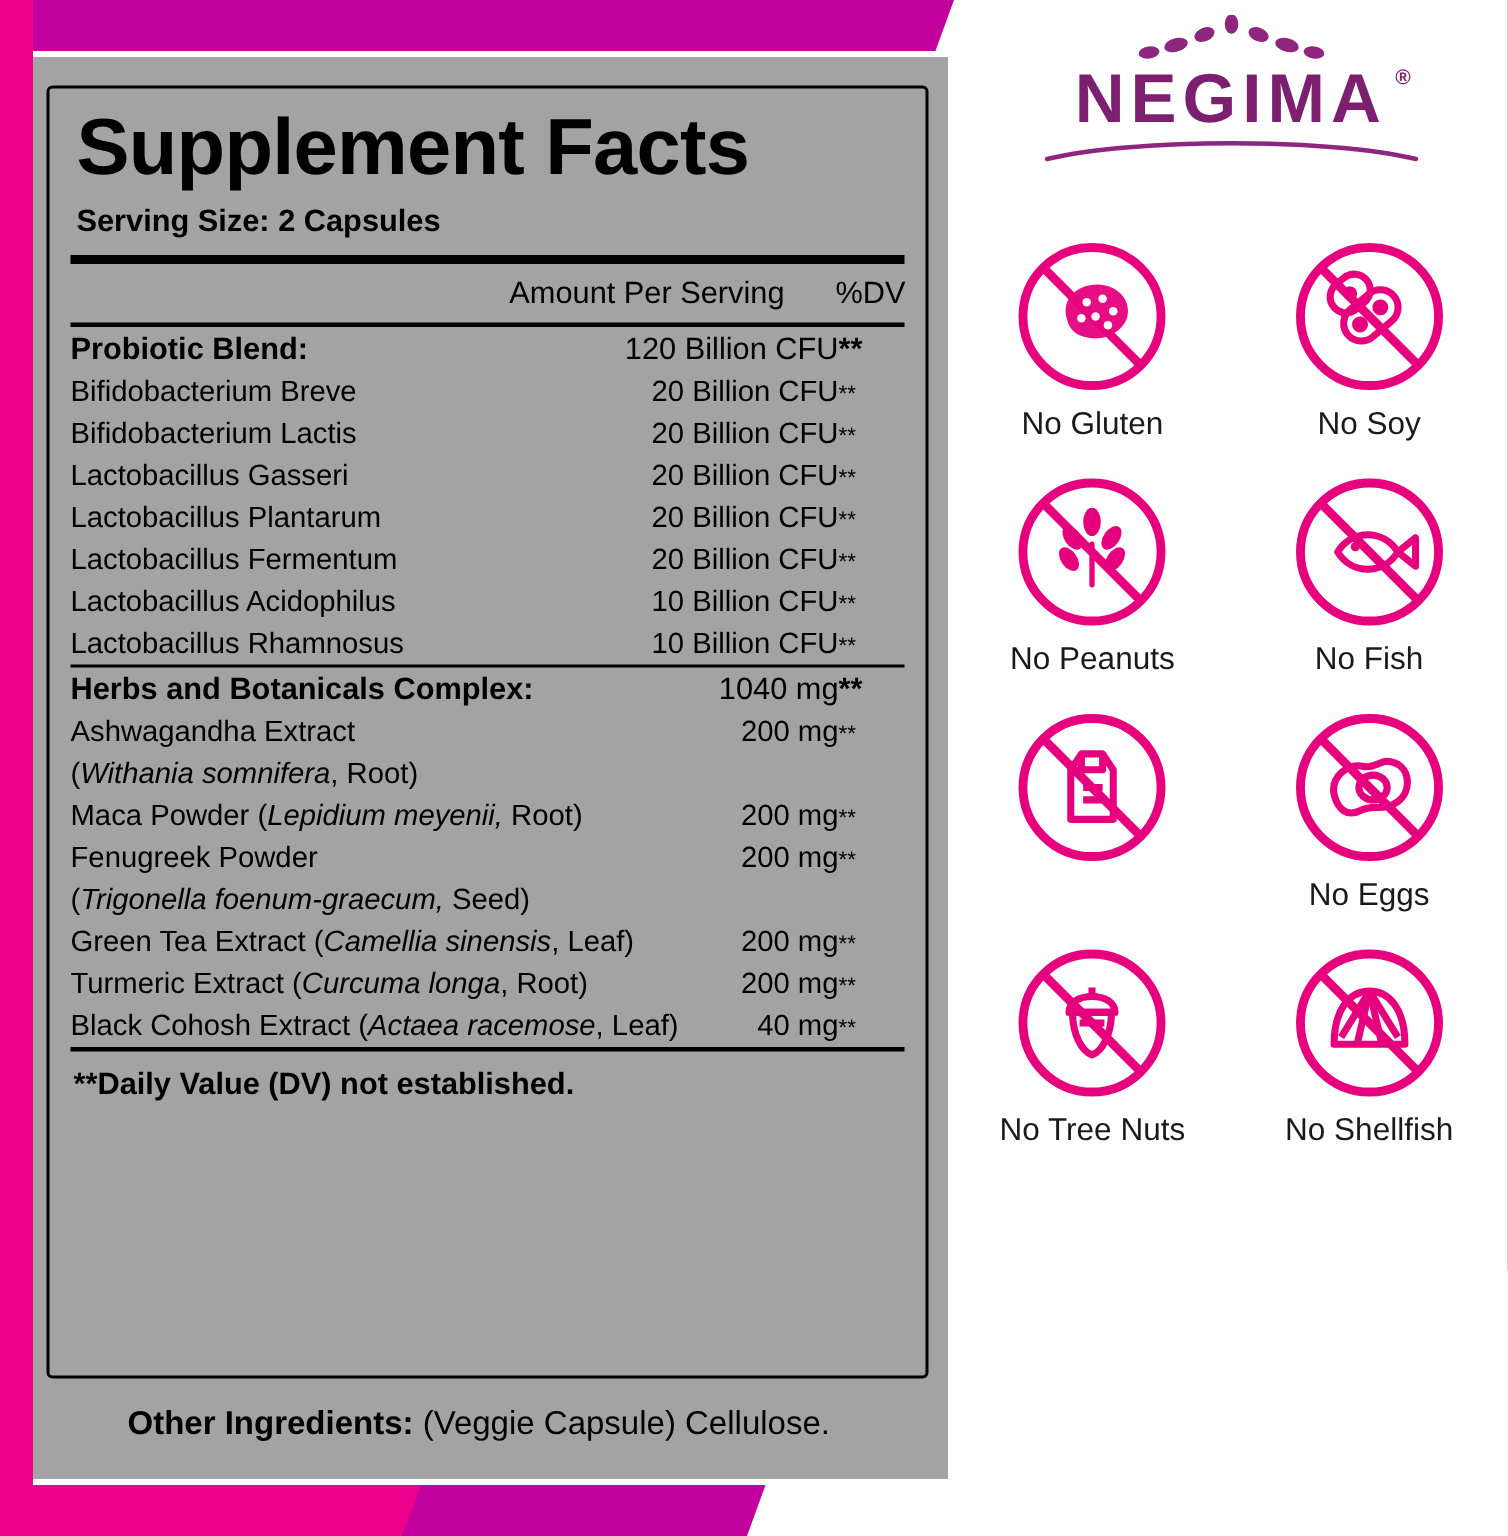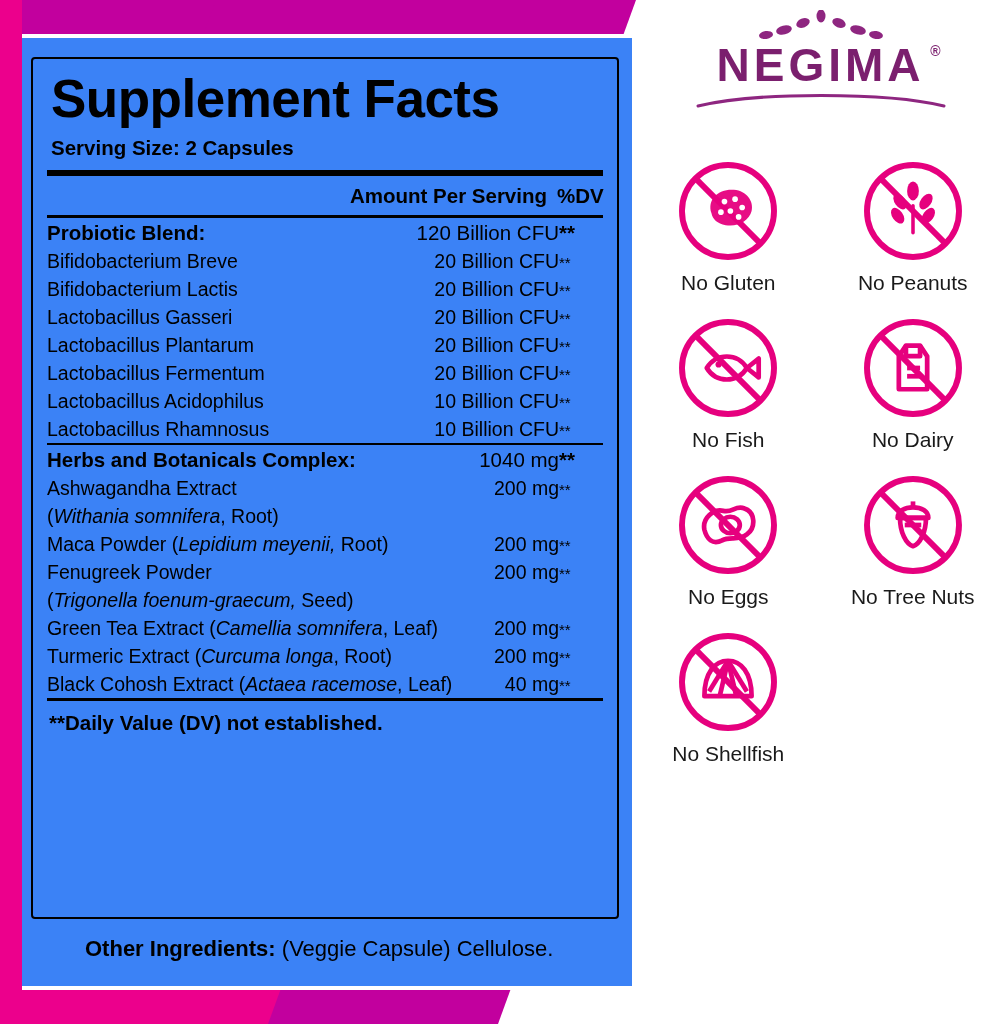--- a/index.html
+++ b/index.html
@@ -45,21 +45,21 @@
   
   .page { position: absolute; inset: 0; }
 
   
   .facts-panel {
     position: absolute;
     left: 22px;
     top: 38px;
     width: 610px;
     height: 948px;
-    background: #3b82f6;
+    background: #a3a3a3;
   }
   .facts-box {
     position: absolute;
     left: 9px;
     top: 19px;
     width: 588px;
     height: 862px;
     border: 2px solid #000;
     border-radius: 4px;
     box-sizing: border-box;
@@ -91,23 +91,24 @@
   .rule-med {
     border-top: 3px solid #000;
     margin: 0;
   }
 
   .amount-header {
     display: flex;
     justify-content: flex-end;
     align-items: baseline;
     font-size: 20.5px;
-    font-weight: bold;
+    font-weight: normal;
     padding: 8px 0 7px 0;
     color: #000;
+    gap: 24px;
   }
   .amount-header .aps { margin-right: 10px; }
   .amount-header .dv { width: 46px; text-align: left; }
 
   table.facts-table {
     width: 100%;
     border-collapse: collapse;
     font-size: 19.5px;
     color: #000;
   }
@@ -295,21 +296,21 @@
               <td class="name indent">Fenugreek Powder</td>
               <td class="amt">200 mg</td>
               <td class="dv">**</td>
             </tr>
             <tr>
               <td class="name cont">(<span class="ital">Trigonella foenum-graecum,</span> Seed)</td>
               <td class="amt"></td>
               <td class="dv"></td>
             </tr>
             <tr>
-              <td class="name indent">Green Tea Extract (<span class="ital">Camellia somnifera</span>, Leaf)</td>
+              <td class="name indent">Green Tea Extract (<span class="ital">Camellia sinensis</span>, Leaf)</td>
               <td class="amt">200 mg</td>
               <td class="dv">**</td>
             </tr>
             <tr>
               <td class="name indent">Turmeric Extract (<span class="ital">Curcuma longa</span>, Root)</td>
               <td class="amt">200 mg</td>
               <td class="dv">**</td>
             </tr>
             <tr>
               <td class="name indent">Black Cohosh Extract (<span class="ital">Actaea racemose</span>, Leaf)</td>
@@ -370,20 +371,36 @@
               <circle cx="56" cy="40" r="2.4"></circle>
             <circle cx="62" cy="47" r="2.4"></circle>
               <circle cx="52" cy="50" r="2.4"></circle>
             <circle cx="59" cy="55" r="2.4"></circle>
               <circle cx="44" cy="51" r="2.4"></circle>
           </g>
         </svg>
         <div class="badge-label">No Gluten</div>
       </div>
 
+      <div class="badge">
+        <svg class="badge-icon" width="118" height="118" viewBox="0 0 100 100">
+          <circle cx="50" cy="50" r="39" fill="none" stroke="#e6007e" stroke-width="5"></circle>
+          <line x1="22" y1="22" x2="78" y2="78" stroke="#e6007e" stroke-width="5"></line>
+          <g transform="rotate(-40 50 50)">
+            <rect x="34" y="40" width="34" height="20" rx="10" fill="none" stroke="#e6007e" stroke-width="4"></rect>
+            <circle cx="43" cy="50" r="4.5" fill="#e6007e"></circle>
+            <circle cx="58" cy="50" r="4.5" fill="#e6007e"></circle>
+          </g>
+          <g transform="rotate(-40 50 50) translate(-2,-16)">
+            <rect x="40" y="40" width="24" height="18" rx="9" fill="none" stroke="#e6007e" stroke-width="4"></rect>
+            <circle cx="52" cy="49" r="4" fill="#e6007e"></circle>
+          </g>
+        </svg>
+        <div class="badge-label">No Soy</div>
+      </div>
 
       <div class="badge">
         <svg class="badge-icon" width="118" height="118" viewBox="0 0 100 100">
           <circle cx="50" cy="50" r="39" fill="none" stroke="#e6007e" stroke-width="5"></circle>
           <line x1="22" y1="22" x2="78" y2="78" stroke="#e6007e" stroke-width="5"></line>
           <g fill="#e6007e">
             <rect x="48.5" y="44" width="3" height="26" rx="1.5"></rect>
             <ellipse cx="50" cy="33" rx="5" ry="8"></ellipse>
             <ellipse cx="39" cy="42" rx="4.5" ry="7.5" transform="rotate(-35 39 42)"></ellipse>
             <ellipse cx="61" cy="42" rx="4.5" ry="7.5" transform="rotate(35 61 42)"></ellipse>
@@ -411,21 +428,20 @@
         <svg class="badge-icon" width="118" height="118" viewBox="0 0 100 100">
           <circle cx="50" cy="50" r="39" fill="none" stroke="#e6007e" stroke-width="5"></circle>
           <line x1="22" y1="22" x2="78" y2="78" stroke="#e6007e" stroke-width="5"></line>
           <g fill="none" stroke="#e6007e" stroke-width="4" stroke-linejoin="round">
             <path d="M38 40 L38 68 L62 68 L62 40 L56 31 L44 31 Z"></path>
             <path d="M44 31 L44 40 L56 40 L56 31"></path>
             <line x1="45" y1="50" x2="56" y2="50"></line>
             <line x1="45" y1="57" x2="56" y2="57"></line>
           </g>
         </svg>
-        <div class="badge-label">No Dairy</div>
       </div>
 
       <div class="badge">
         <svg class="badge-icon" width="118" height="118" viewBox="0 0 100 100">
           <circle cx="50" cy="50" r="39" fill="none" stroke="#e6007e" stroke-width="5"></circle>
           <line x1="22" y1="22" x2="78" y2="78" stroke="#e6007e" stroke-width="5"></line>
           <path d="M30 54 C28 44, 38 36, 46 38 C54 40, 56 33, 64 36 C73 39, 74 52, 66 58 C58 64, 52 59, 45 63 C37 67, 32 62, 30 54 Z" fill="none" stroke="#e6007e" stroke-width="4" stroke-linejoin="round"></path>
           <ellipse cx="52" cy="50" rx="8" ry="7" fill="none" stroke="#e6007e" stroke-width="4"></ellipse>
         </svg>
         <div class="badge-label">No Eggs</div>

